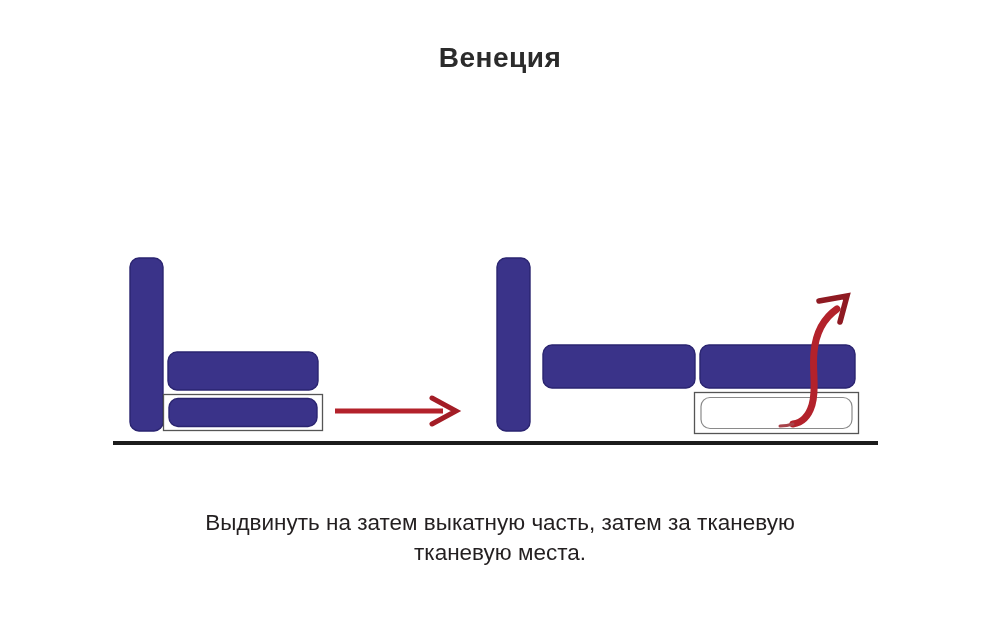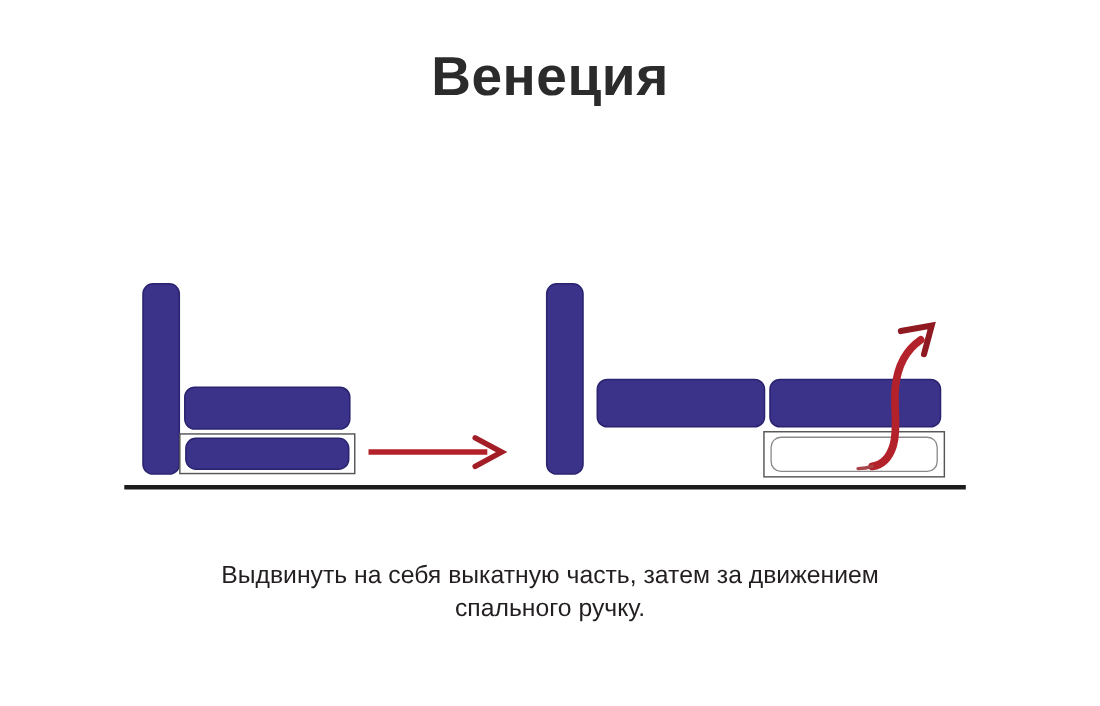--- a/index.html
+++ b/index.html
@@ -17,21 +17,21 @@
     -webkit-font-smoothing: antialiased;
   }
 
   
   #page-title {
     position: absolute;
     left: 0;
     top: 44px;
     width: 1000px;
     text-align: center;
-    font-size: 50px;
+    font-size: 28px;
     font-weight: bold;
     letter-spacing: 0.5px;
     color: #2b2b2b;
     line-height: 1;
   }
 
   
   #diagram {
     position: absolute;
     left: 0;
@@ -101,15 +101,15 @@
                C 816 331, 824 318, 837 309" fill="none" stroke="#b3222b" stroke-width="7" stroke-linecap="round" stroke-linejoin="round"></path>
       <path d="M 780 426 C 786 426, 790 425, 793 424" fill="none" stroke="#a8434a" stroke-width="3" stroke-linecap="round"></path>
       <path d="M 819 301 L 847 296 L 840 322" fill="none" stroke="#8f1a22" stroke-width="5.5" stroke-linecap="round" stroke-linejoin="miter"></path>
     </g>
 
     <line x1="113" y1="443" x2="878" y2="443" stroke="#1c1c1c" stroke-width="4" stroke-linecap="butt"></line>
   </svg>
 </div>
 
 <div id="caption">
-  <span class="cap-line">Выдвинуть на себя выкатную часть, затем за движением</span>
-  <span class="cap-line">спального ручку.</span>
+  <span class="cap-line">Выдвинуть на затем выкатную часть, затем за тканевую</span>
+  <span class="cap-line">тканевую места.</span>
 </div>
 
 </body></html>

